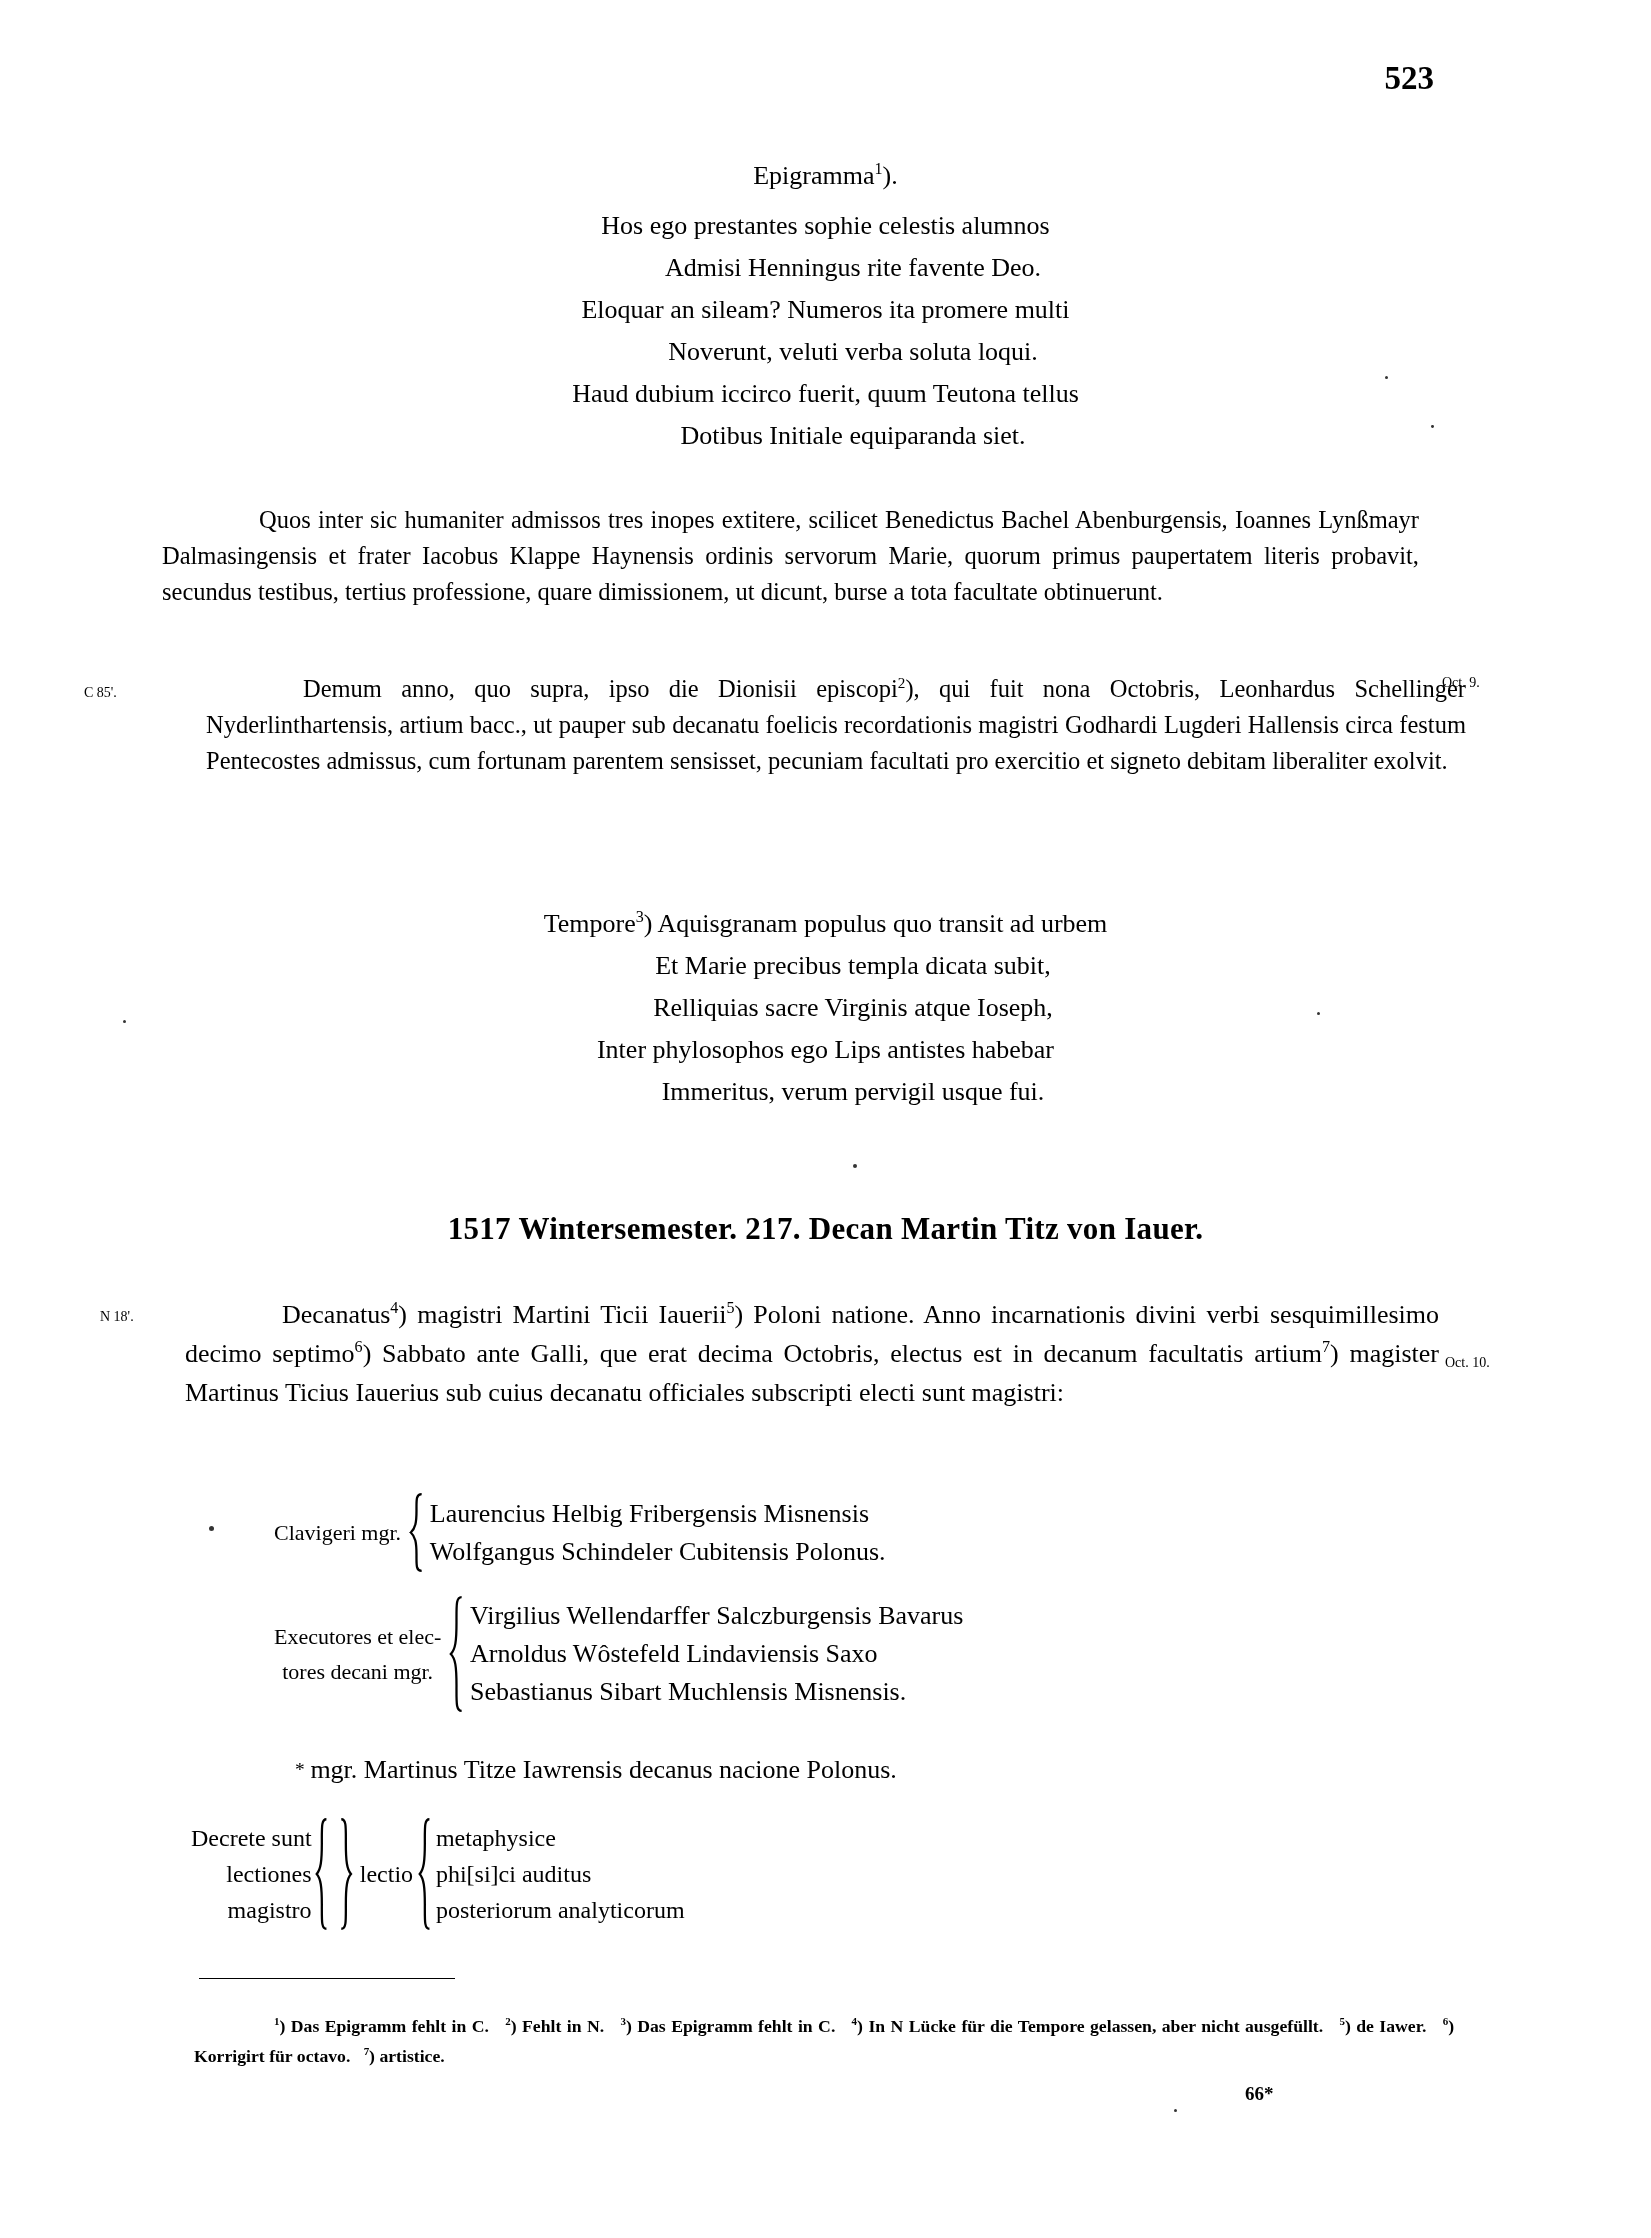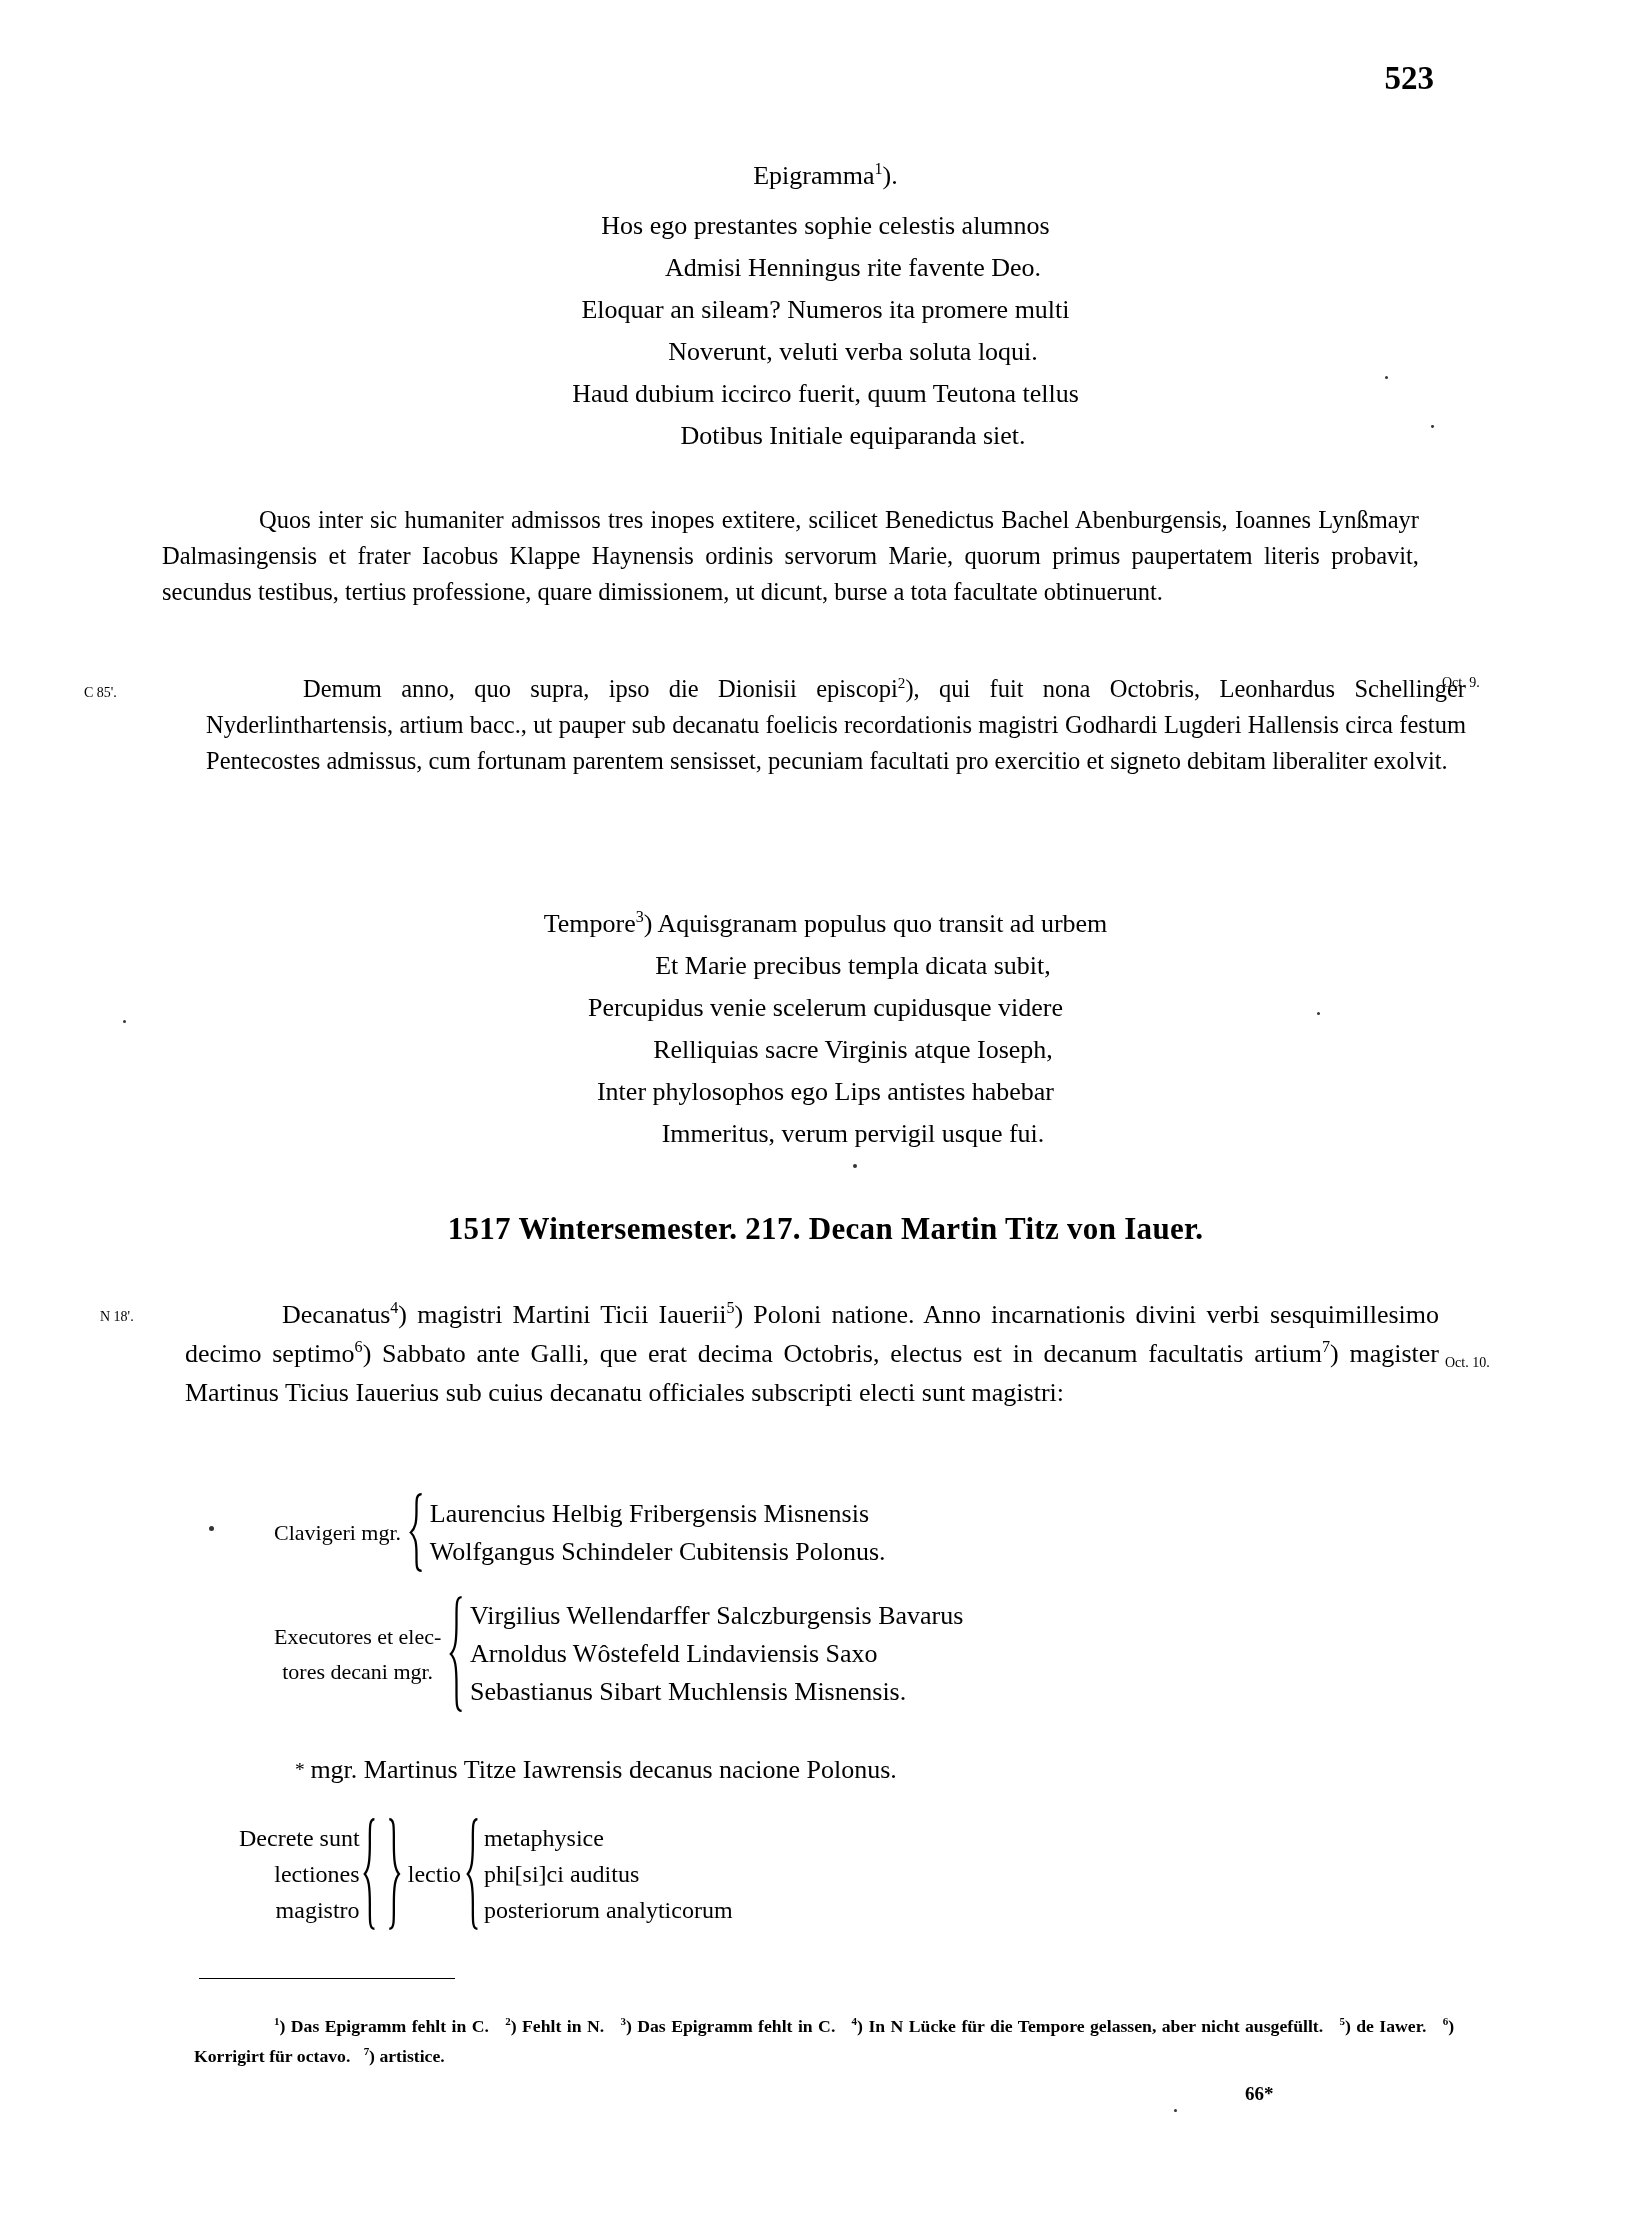--- a/index.html
+++ b/index.html
@@ -141,21 +141,20 @@
   .decrete {
     position: absolute;
     display: flex;
     align-items: center;
     font-size: 24px;
     line-height: 36px;
   }
   .decrete .col-label {
     text-align: right;
     white-space: nowrap;
-    margin-left: 48px;
   }
   .decrete .col-label span { display: block; }
   .decrete .col-names,
   .decrete .col-subjects {
     white-space: nowrap;
   }
   .decrete .col-names span,
   .decrete .col-subjects span { display: block; }
   .decrete .col-mid {
     white-space: nowrap;
@@ -220,21 +219,20 @@
   <div class="marginal" style="top:681px; left:84px;">C 85'.</div>
   <div class="marginal" style="top:671px; left:1442px;">Oct. 9.</div>
 
   <div class="block prose" style="top:671px; left:162px; width:1260px;margin-left:44px;">
     <span class="indent-first"></span><span>Demum anno, quo supra, ipso die Dionisii episcopi</span><sup class="fn">2</sup><span>), qui fuit nona Octobris, Leonhardus Schellinger Nyderlinthartensis, artium bacc., ut pauper sub decanatu foelicis recordationis magistri Godhardi Lugderi Hallensis circa festum Pentecostes admissus, cum fortunam parentem sensisset, pecuniam facultati pro exercitio et signeto debitam liberaliter exolvit.</span>
   </div>
 
   <div class="block verse" style="top:859px; left:0; right:0;margin-top:44px;">
     <span class="line"><span>Tempore</span><sup class="fn">3</sup><span>) Aquisgranam populus quo transit ad urbem</span></span>
     <span class="line indent">Et Marie precibus templa dicata subit,</span>
-    <span class="line">Percupidus venie scelerum cupidusque videre</span>
     <span class="line indent">Relliquias sacre Virginis atque Ioseph,</span>
     <span class="line">Inter phylosophos ego Lips antistes habebar</span>
     <span class="line indent">Immeritus, verum pervigil usque fui.</span>
   </div>
 
   <div class="speck" style="top:1164px; left:853px; width:4px; height:4px;"></div>
 
   <div class="section-heading" style="top:1211px; left:0; right:0;">1517 Wintersemester. 217. Decan Martin Titz von Iauer.</div>
 
   <div class="marginal" style="top:1305px; left:100px;">N 18'.</div>

